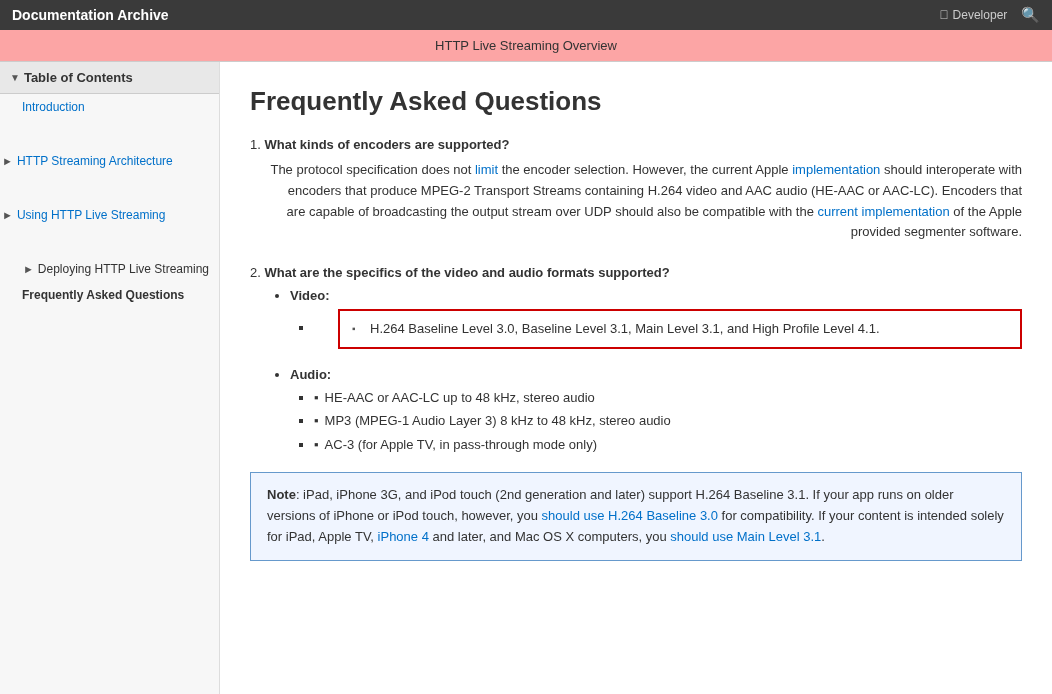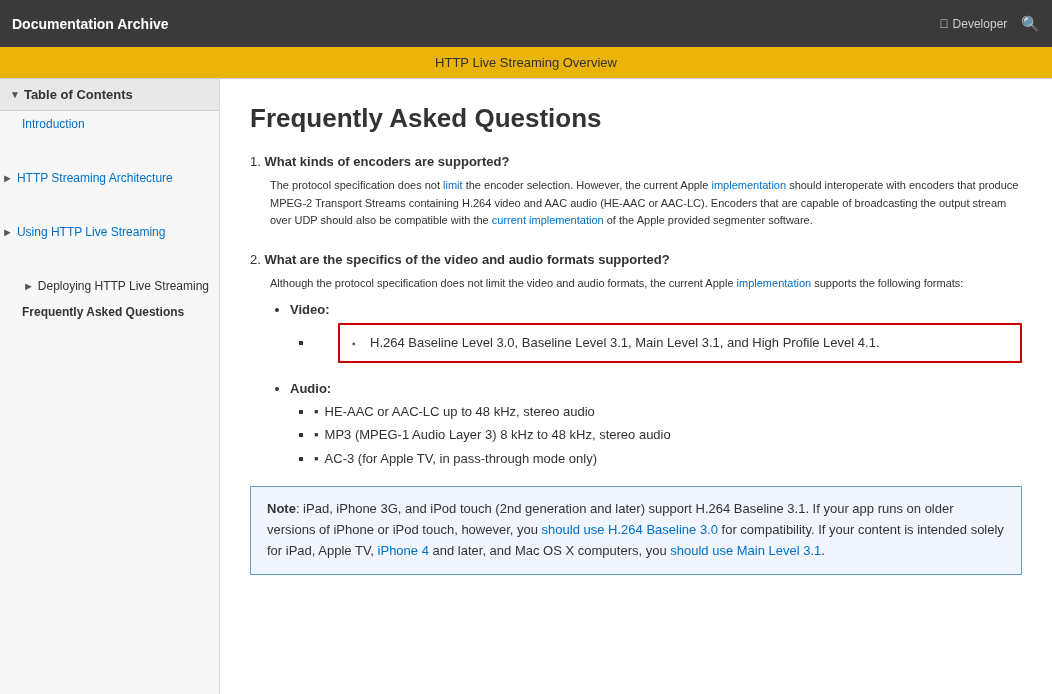--- a/index.html
+++ b/index.html
@@ -2,34 +2,34 @@
 <html><head>
   <meta charset="utf-8">
   <style>
     * { box-sizing: border-box; margin: 0; padding: 0; }
     body { font-family: "Helvetica Neue", Helvetica, Arial, sans-serif; font-size: 13px; color: #333; background: #fff; }
 
     
     #top-bar {
       background: #3a3a3a;
       color: #fff;
-      height: 47px;
+      height: 30px;
       display: flex;
       align-items: center;
       justify-content: space-between;
       padding: 0 12px;
     }
     #top-bar-title { font-size: 14px; font-weight: bold; color: #fff; }
     #top-bar-right { display: flex; align-items: center; gap: 14px; }
     #developer-link { color: #ccc; font-size: 12px; display: flex; align-items: center; gap: 4px; cursor: pointer; }
     #search-icon-btn { color: #ccc; cursor: pointer; font-size: 15px; }
 
     
     #sub-header {
-      background: #eab308;
+      background: #fca5a5;
       border-bottom: 1px solid #ccc;
       text-align: center;
       padding: 8px 0;
       font-size: 13px;
       color: #333;
     }
 
     
     #layout {
       display: flex;
@@ -88,25 +88,26 @@
       margin-bottom: 22px;
     }
 
     .faq-question {
       font-size: 13px;
       margin-bottom: 8px;
     }
     .faq-question strong { font-weight: bold; }
 
     .faq-answer {
-      font-size: 11px;
+      font-size: 13px;
       color: #333;
       line-height: 1.6;
       margin-bottom: 10px;
       padding-left: 20px;
+      text-align: right;
     }
 
     .faq-answer a, .link-text { color: #0070c9; text-decoration: none; }
 
     .bullet-list {
       list-style: disc;
       padding-left: 40px;
       margin: 8px 0;
     }
     .bullet-list li {
@@ -205,23 +206,20 @@
       </div>
       <div class="faq-answer">
         The protocol specification does not <span class="link-text">limit</span> the encoder selection. However, the current Apple <span class="link-text">implementation</span> should interoperate with encoders that produce MPEG-2 Transport Streams containing H.264 video and AAC audio (HE-AAC or AAC-LC). Encoders that are capable of broadcasting the output stream over UDP should also be compatible with the <span class="link-text">current implementation</span> of the Apple provided segmenter software.
       </div>
     </div>
 
     <div class="faq-item">
       <div class="faq-question">
         <span>2. </span><strong>What are the specifics of the video and audio formats supported?</strong>
       </div>
-      <div class="faq-answer">
-        Although the protocol specification does not limit the video and audio formats, the current Apple <span class="link-text">implementation</span> supports the following formats:
-      </div>
 
       <ul class="bullet-list">
         <li>
           <strong>Video:</strong>
           <ul class="sub-bullet-list">
             <li>
               <div class="highlighted-box">
                 <span class="sq-bullet">▪</span>
                 <span>H.264 Baseline Level 3.0, Baseline Level 3.1, Main Level 3.1, and High Profile Level 4.1.</span>
               </div>

